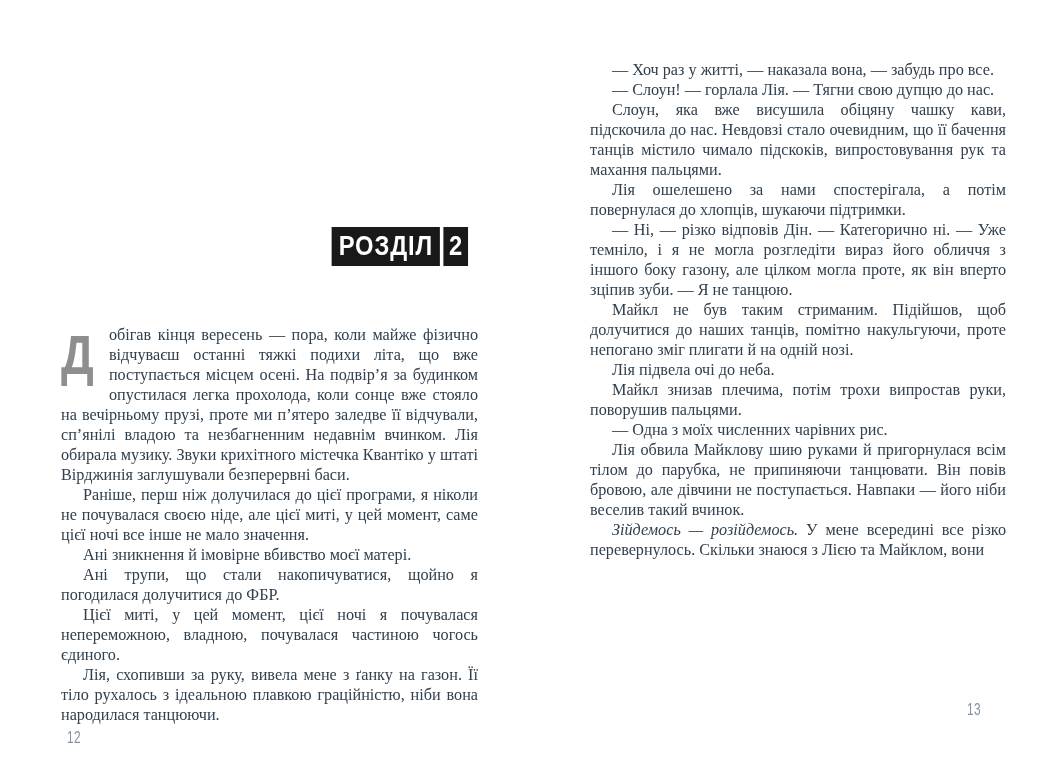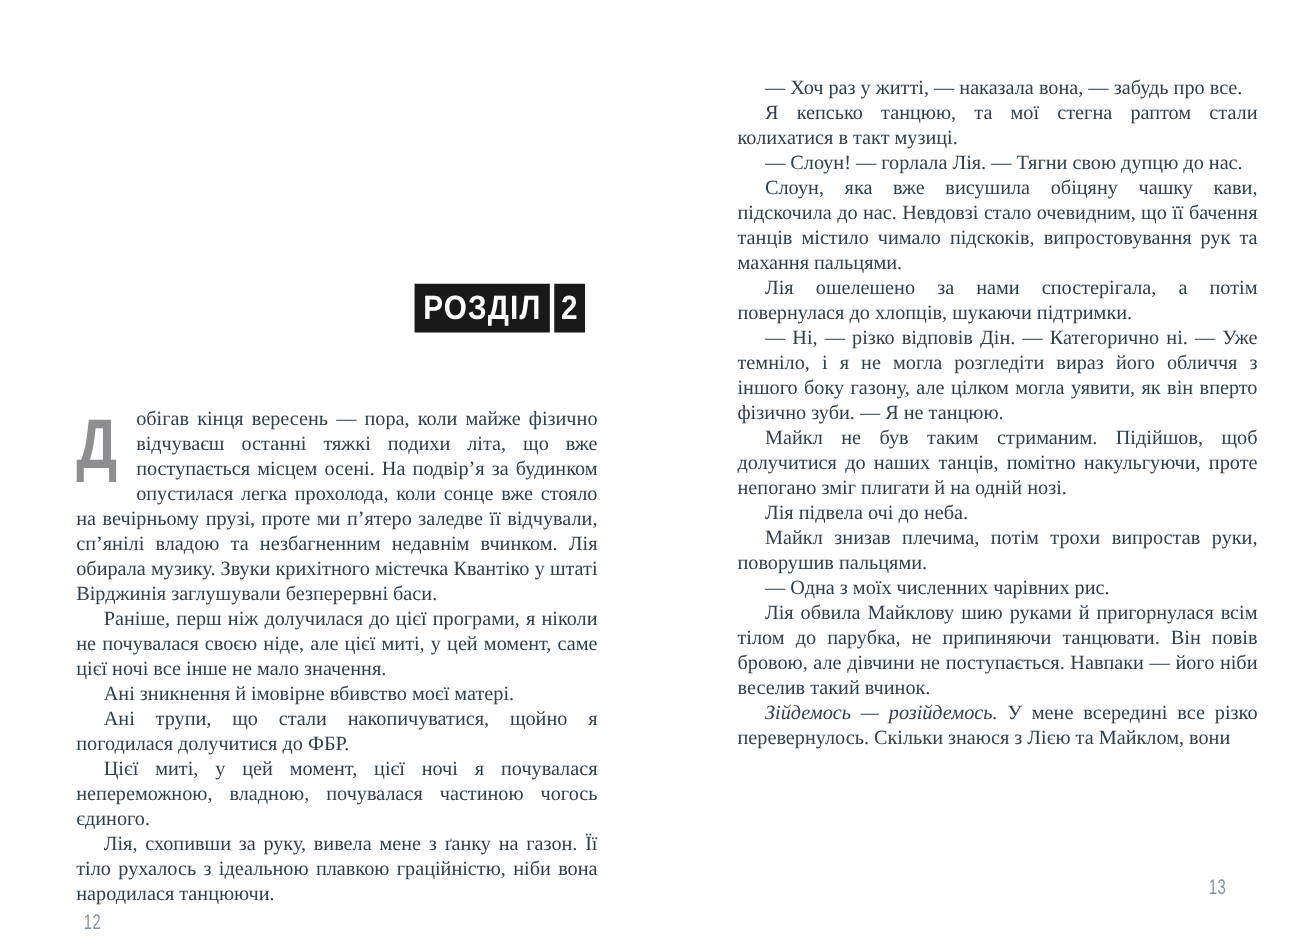--- a/index.html
+++ b/index.html
@@ -106,25 +106,24 @@
         <p class="para indent"><span class="seg">Ані трупи, що стали накопичуватися, щойно я погодилася долучитися до ФБР.</span></p>
         <p class="para indent"><span class="seg">Цієї миті, у цей момент, цієї ночі я почувалася непереможною, владною, почувалася частиною чогось єдиного.</span></p>
         <p class="para indent"><span class="seg">Лія, схопивши за руку, вивела мене з ґанку на газон. Її тіло рухалось з ідеальною плавкою граційністю, ніби вона народилася танцюючи.</span></p>
       </div>
     <span class="page-number">12</span>
   </section>
 
   <section class="page right">
     <div class="body-text right-body">
         <p class="para indent"><span class="seg">— Хоч раз у житті, — наказала вона, — забудь про все.</span></p>
-        <p class="para indent"><span class="seg">Я кепсько танцюю, та мої стегна раптом стали колихатися в такт музиці.</span></p>
         <p class="para indent"><span class="seg">— Слоун! — горлала Лія. — Тягни свою дупцю до нас.</span></p>
         <p class="para indent"><span class="seg">Слоун, яка вже висушила обіцяну чашку кави, підскочила до нас. Невдовзі стало очевидним, що її бачення танців містило чимало підскоків, випростовування рук та махання пальцями.</span></p>
         <p class="para indent"><span class="seg">Лія ошелешено за нами спостерігала, а потім повернулася до хлопців, шукаючи підтримки.</span></p>
-        <p class="para indent"><span class="seg">— Ні, — різко відповів Дін. — Категорично ні. — Уже темніло, і я не могла розгледіти вираз його обличчя з іншого боку газону, але цілком могла уявити, як він вперто фізично зуби. — Я не танцюю.</span></p>
+        <p class="para indent"><span class="seg">— Ні, — різко відповів Дін. — Категорично ні. — Уже темніло, і я не могла розгледіти вираз його обличчя з іншого боку газону, але цілком могла проте, як він вперто зціпив зуби. — Я не танцюю.</span></p>
         <p class="para indent"><span class="seg">Майкл не був таким стриманим. Підійшов, щоб долучитися до наших танців, помітно накульгуючи, проте непогано зміг плигати й на одній нозі.</span></p>
         <p class="para indent"><span class="seg">Лія підвела очі до неба.</span></p>
         <p class="para indent"><span class="seg">Майкл знизав плечима, потім трохи випростав руки, поворушив пальцями.</span></p>
         <p class="para indent"><span class="seg">— Одна з моїх численних чарівних рис.</span></p>
         <p class="para indent"><span class="seg">Лія обвила Майклову шию руками й пригорнулася всім тілом до парубка, не припиняючи танцювати. Він повів бровою, але дівчини не поступається. Навпаки — його ніби веселив такий вчинок.</span></p>
         <p class="para indent"><span class="seg italic">Зійдемось — розійдемось.</span><span class="seg"> У мене всередині все різко перевернулось. Скільки знаюся з Лією та Майклом, вони</span></p>
       </div>
     <span class="page-number">13</span>
   </section>
 

